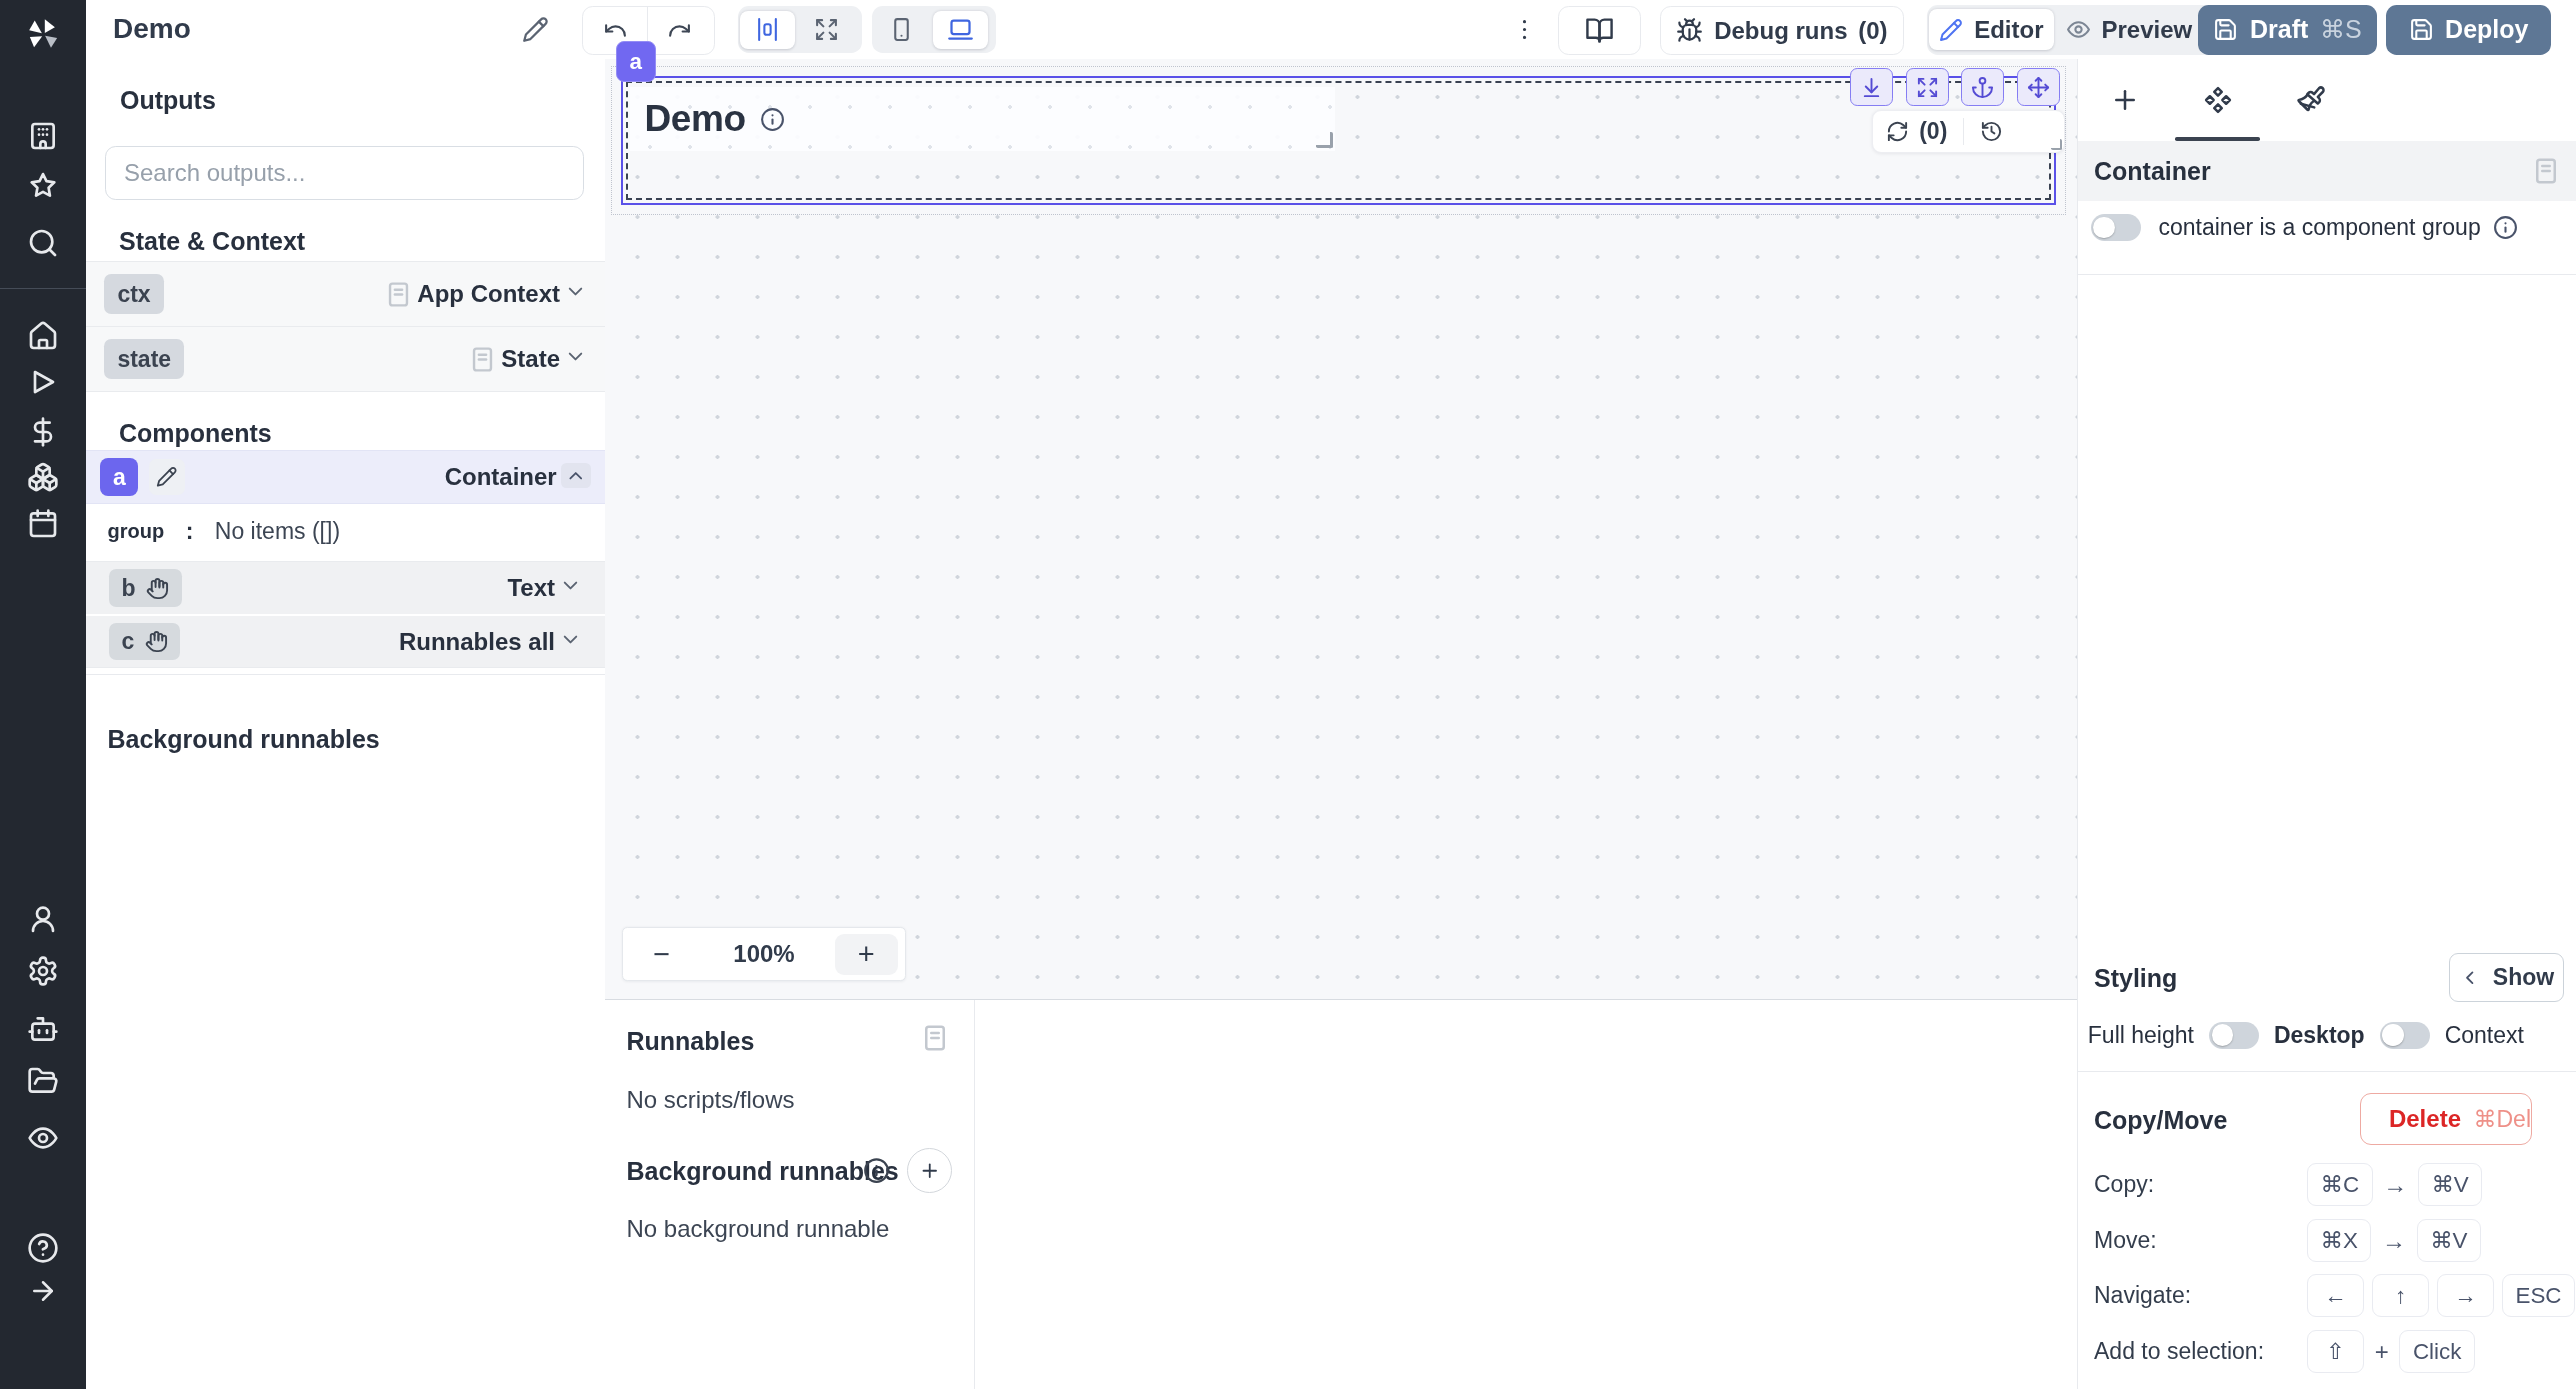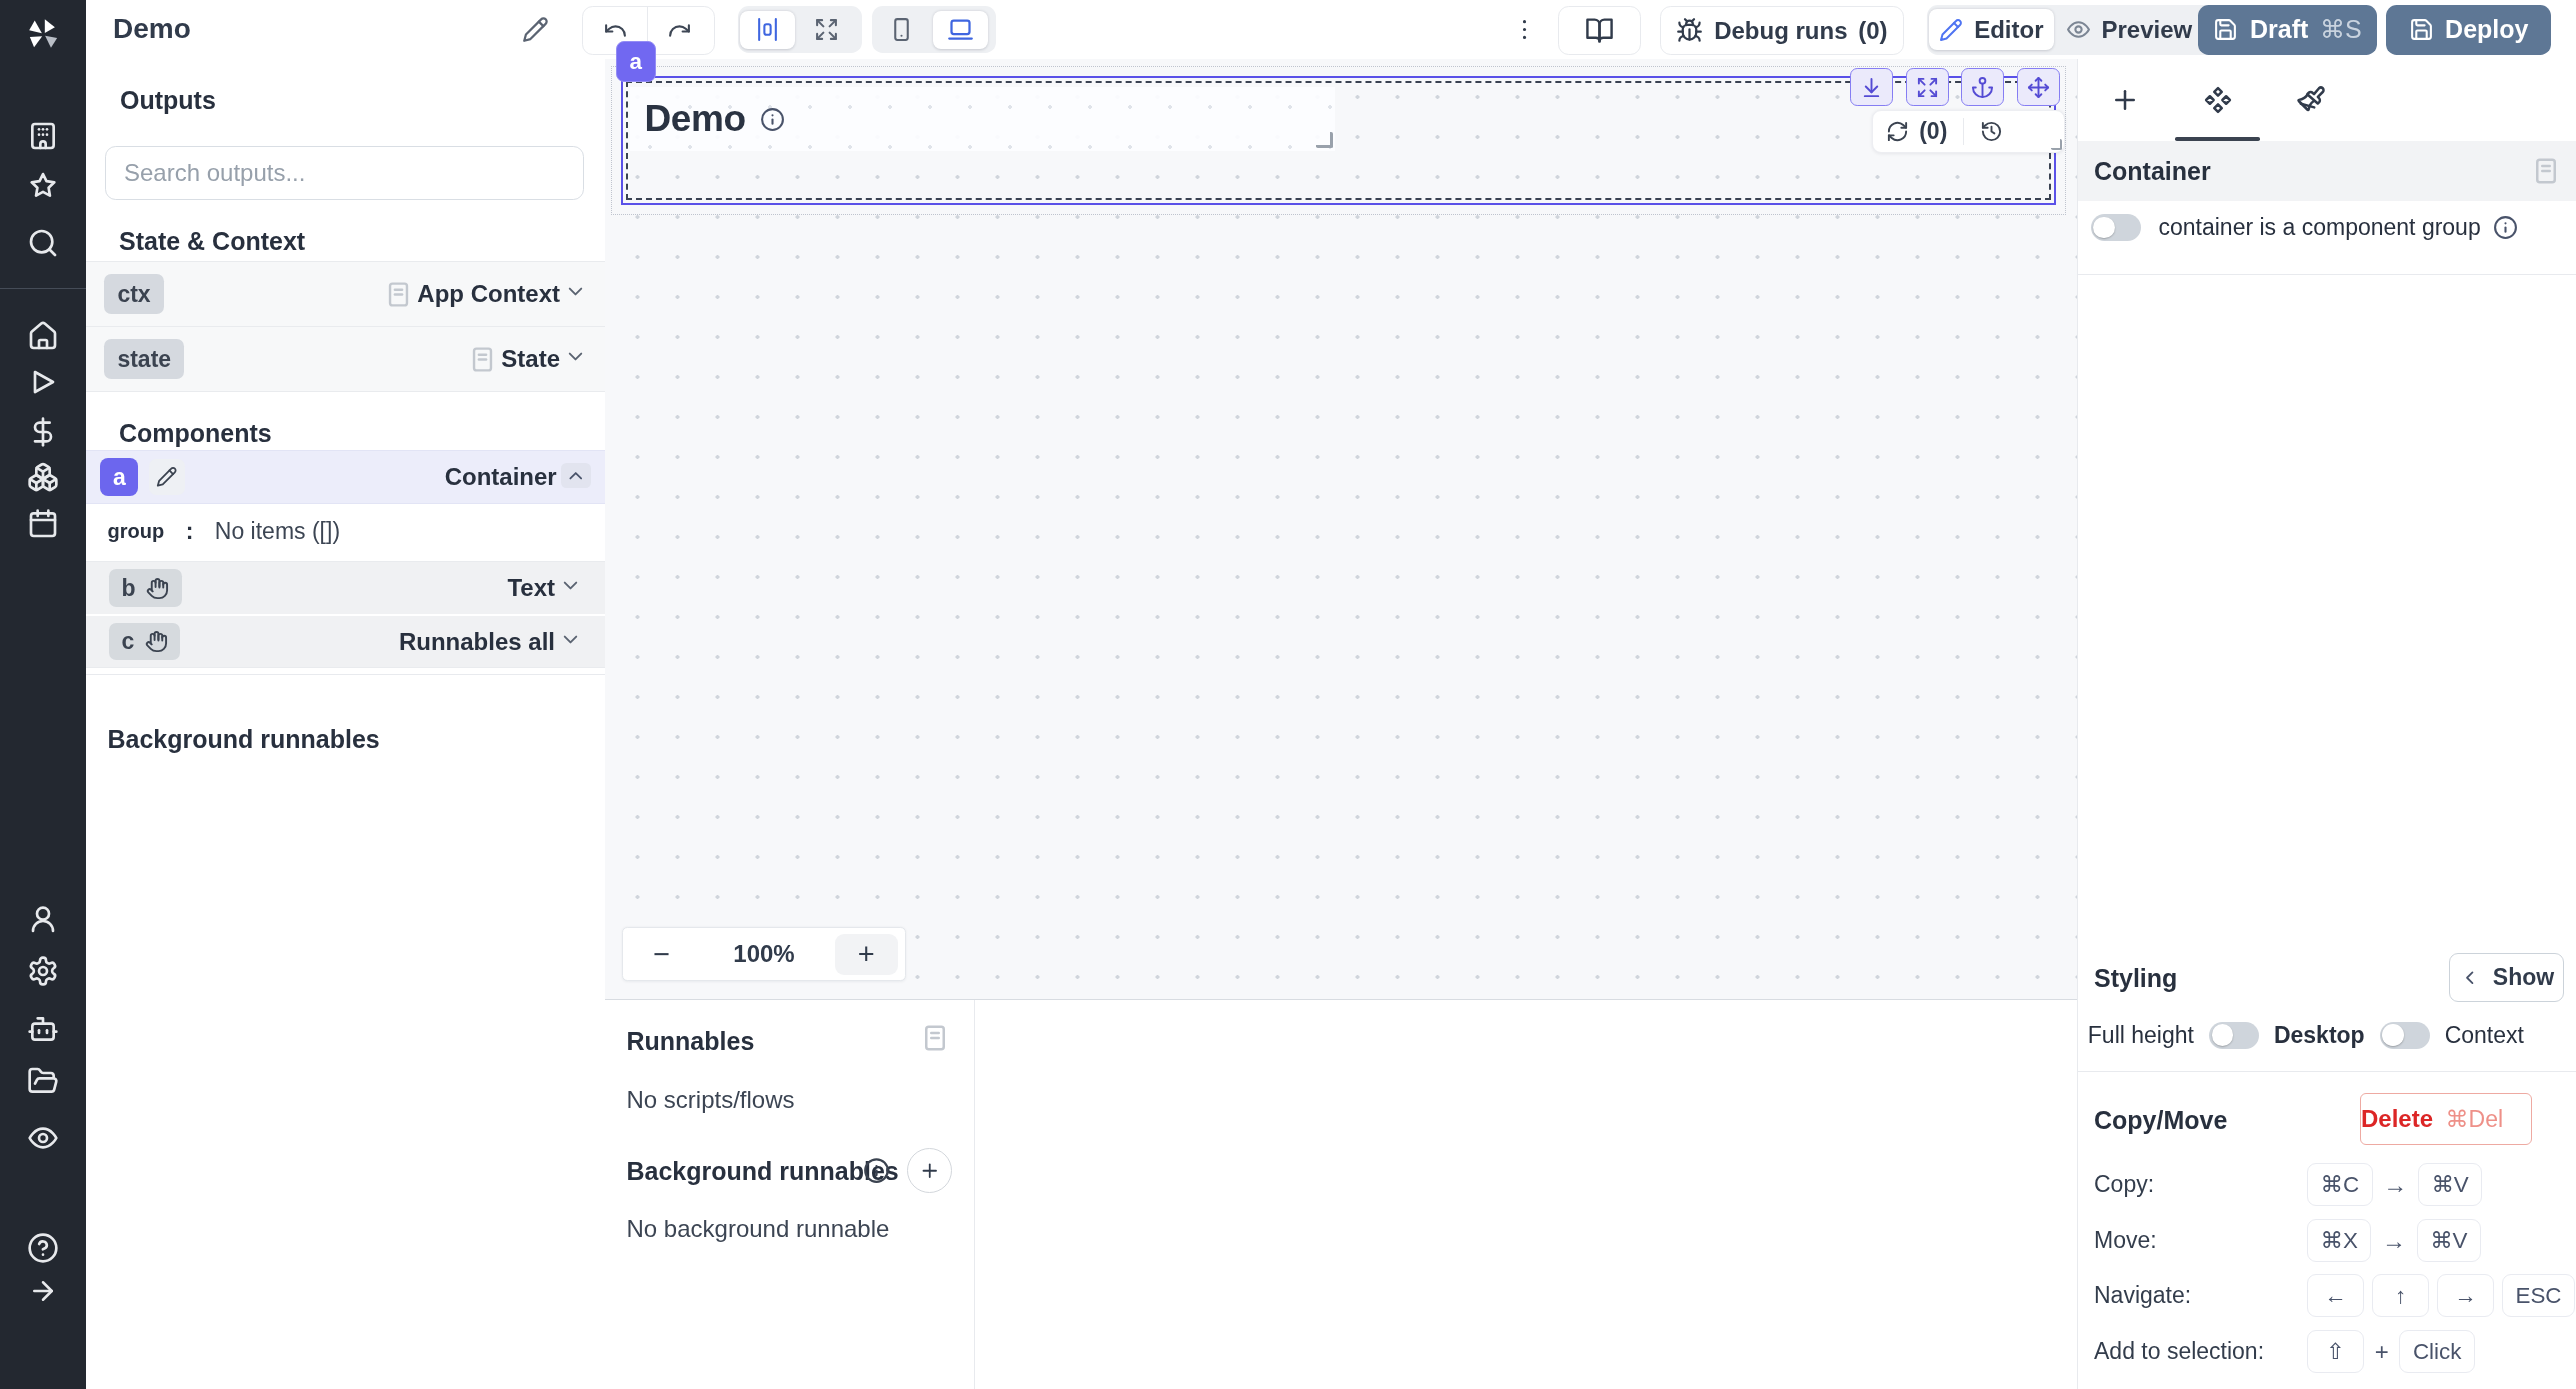--- a/index.html
+++ b/index.html
@@ -68,21 +68,21 @@
   #inspector{position:absolute;left:2077px;top:59px;width:499px;height:1331px;background:#fff;border-left:0.9px solid #e8eaee}
   #tabs{position:absolute;left:0;top:0;width:100%;height:82px;border-bottom:0.9px solid #e8eaee;display:flex}
   #tabs .tab{width:93px;height:100%;display:flex;align-items:center;justify-content:center;color:#313b4b;position:relative;cursor:pointer}
   #tabs .tab .icn{width:30px;height:30px}
   #tabs .tab.sel::after{content:'';position:absolute;left:3.6px;right:3.6px;bottom:0;height:4.5px;background:#3b4350;border-radius:1.8px}
   #insp-head{position:absolute;left:0;top:82px;width:100%;height:60px;background:#f2f3f5;display:flex;align-items:center;padding:0 16px;box-sizing:border-box}
   .switch{width:50px;height:27px;border-radius:13.4px;background:#cfd5dc;position:relative;flex:none;cursor:pointer}
   .switch::after{content:'';position:absolute;left:2.7px;top:2.7px;width:21.5px;height:21.5px;border-radius:50%;background:#fff;box-shadow:0 0.9px 1.8px rgba(0,0,0,.25)}
   .ilabel{font-size:23px;color:#28303e}
   .outbtn{border:1.8px solid #ccd3da;border-radius:9px;background:#fff;display:flex;align-items:center;justify-content:center;gap:12.5px;font-size:23px;font-weight:600;color:#313b4b;cursor:pointer}
-  .del-btn{position:absolute;left:282px;top:1034px;width:170px;height:50px;border:1.8px solid #eeaaa2;border-radius:6px;background:#fff;display:flex;align-items:center;justify-content:flex-start;gap:12.5px;cursor:pointer}
+  .del-btn{position:absolute;left:282px;top:1034px;width:170px;height:50px;border:1.8px solid #eeaaa2;border-radius:11px;background:#fff;display:flex;align-items:center;justify-content:flex-end;gap:12.5px;cursor:pointer}
   .del-btn .dl{font-size:24px;font-weight:700;color:#dc2626}
   .del-btn .ds{font-size:23px;color:#ee9088}
   .sc-row{position:absolute;left:0;width:100%;height:55px;display:flex;align-items:center}
   .sc-row .lab{position:absolute;left:16px;font-size:23px;color:#333d4c}
   .sc-row .chips{position:absolute;left:229px;display:flex;align-items:center;gap:8px}
   .kbd{height:41px;min-width:30px;padding:0 12.5px;border:1.8px solid #e9ebf1;border-radius:9px;background:#fff;display:inline-flex;align-items:center;justify-content:center;font-size:22.4px;color:#49536a}
   .joiner{font-size:24px;color:#49536a;margin:0 2.7px}
   .hdiv{position:absolute;left:0;width:100%;height:0.9px;background:#e8eaee}
 </style>
 </head>

